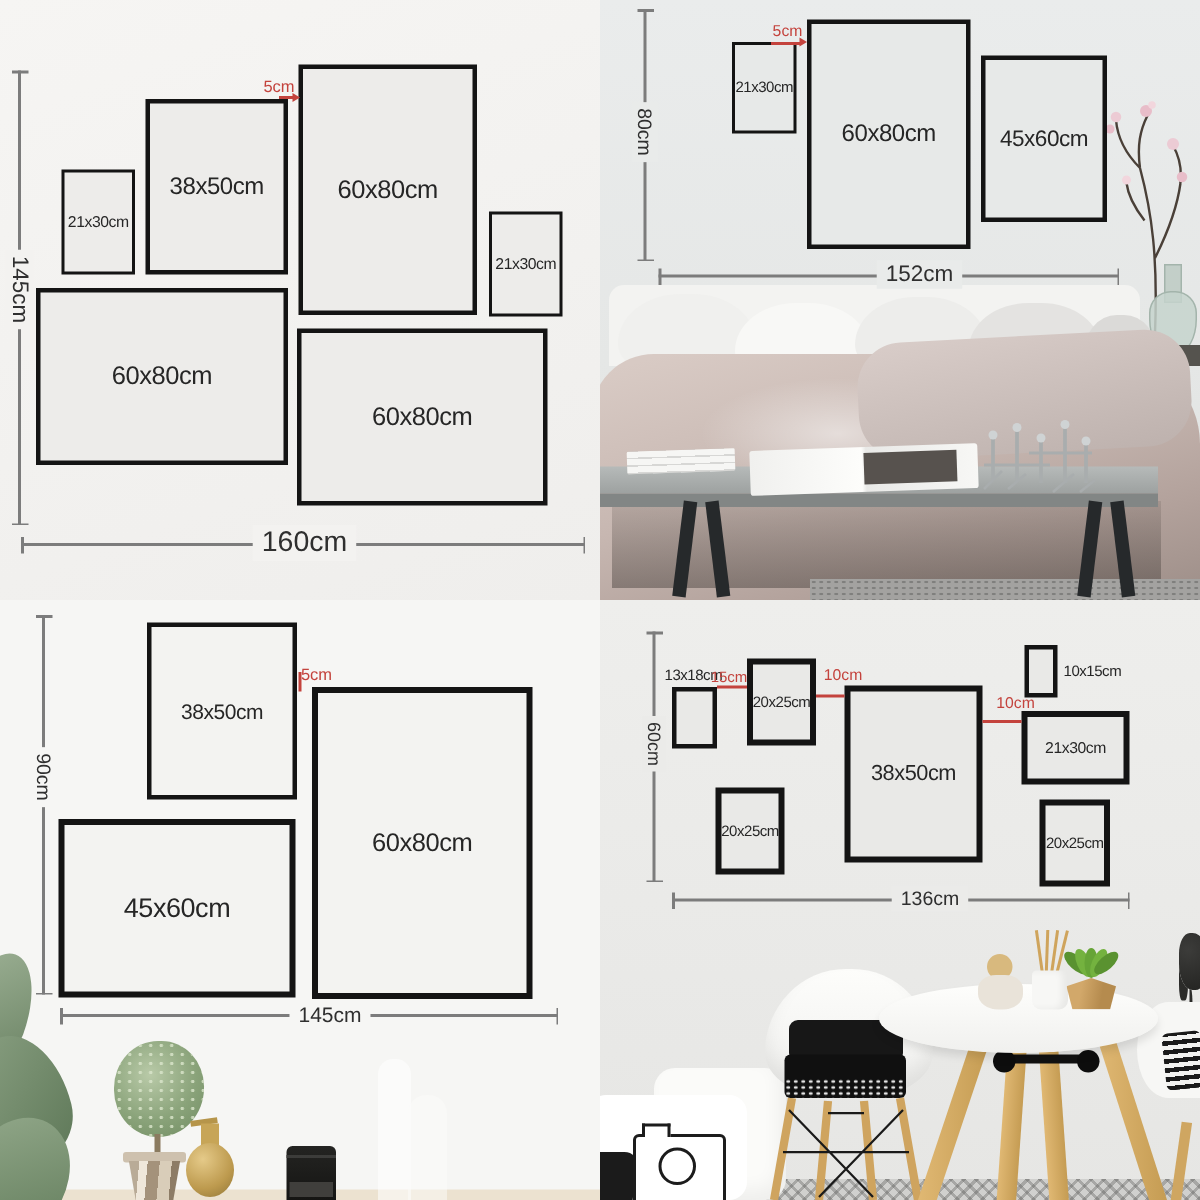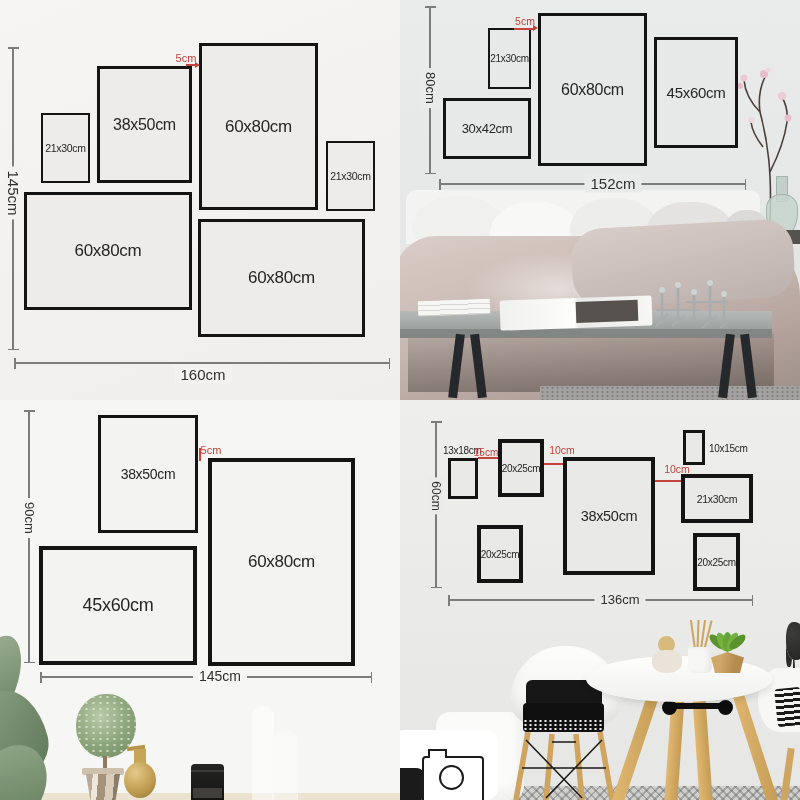--- a/index.html
+++ b/index.html
@@ -162,21 +162,21 @@
         <div class="frame" style="left: 24px; top: 192px; width: 168px; height: 118px; border-width: 3.5px;">
           <span class="frame-label" style="font-size: 17px;">60x80cm</span>
         </div>
         <div class="frame" style="left: 198px; top: 219px; width: 167px; height: 118px; border-width: 3.5px;">
           <span class="frame-label" style="font-size: 17px;">60x80cm</span>
         </div>
       </div>
     <div class="dline v" style="left:12px;top:47px;height:303px"></div>
     <span class="dlabel rot" style="left:13px;top:193px;font-size:15px">145cm</span>
     <div class="dline h" style="left:14px;top:362px;width:376px"></div>
-    <span class="dlabel" style="left:203px;top:374px;font-size:15px">160cm</span>
+    <span class="dlabel" style="left:203px;top:362px;font-size:19px">160cm</span>
     <span class="red-label" style="left:186px;top:58px;font-size:11px">5cm</span>
     <div class="red-line" style="left:186px;top:64px;width:11px"></div>
     <div class="red-arrow" style="left:195px;top:61.5px"></div>
   </section>
 
   <section id="tr" class="quad">
     <div class="ph tr-headboard"></div>
     <div class="ph pillow tr-p1"></div>
     <div class="ph pillow tr-p2"></div>
     <div class="ph pillow tr-p3"></div>
@@ -224,23 +224,20 @@
     <div class="frames-layer">
         <div class="frame" style="left: 88px; top: 28px; width: 43px; height: 61px; border-width: 2.5px;">
           <span class="frame-label" style="font-size: 10px;">21x30cm</span>
         </div>
         <div class="frame" style="left: 138px; top: 13px; width: 109px; height: 153px; border-width: 3.5px;">
           <span class="frame-label" style="font-size: 16px;">60x80cm</span>
         </div>
         <div class="frame" style="left: 254px; top: 37px; width: 84px; height: 111px; border-width: 3px;">
           <span class="frame-label" style="font-size: 15px;">45x60cm</span>
         </div>
-        <div class="frame" style="left: 43px; top: 98px; width: 88px; height: 61px; border-width: 3px;">
-          <span class="frame-label" style="font-size: 13px;">30x42cm</span>
-        </div>
       </div>
     <div class="dline v" style="left:29px;top:6px;height:168px"></div>
     <span class="dlabel rot" style="left:30px;top:88px;font-size:13px">80cm</span>
     <div class="dline h" style="left:39px;top:183px;width:307px"></div>
     <span class="dlabel" style="left:213px;top:183px;font-size:15px">152cm</span>
     <span class="red-label" style="left:125px;top:21px;font-size:10.5px">5cm</span>
     <div class="red-line" style="left:114px;top:27.5px;width:20px"></div>
     <div class="red-arrow" style="left:133px;top:25px"></div>
   </section>
 

